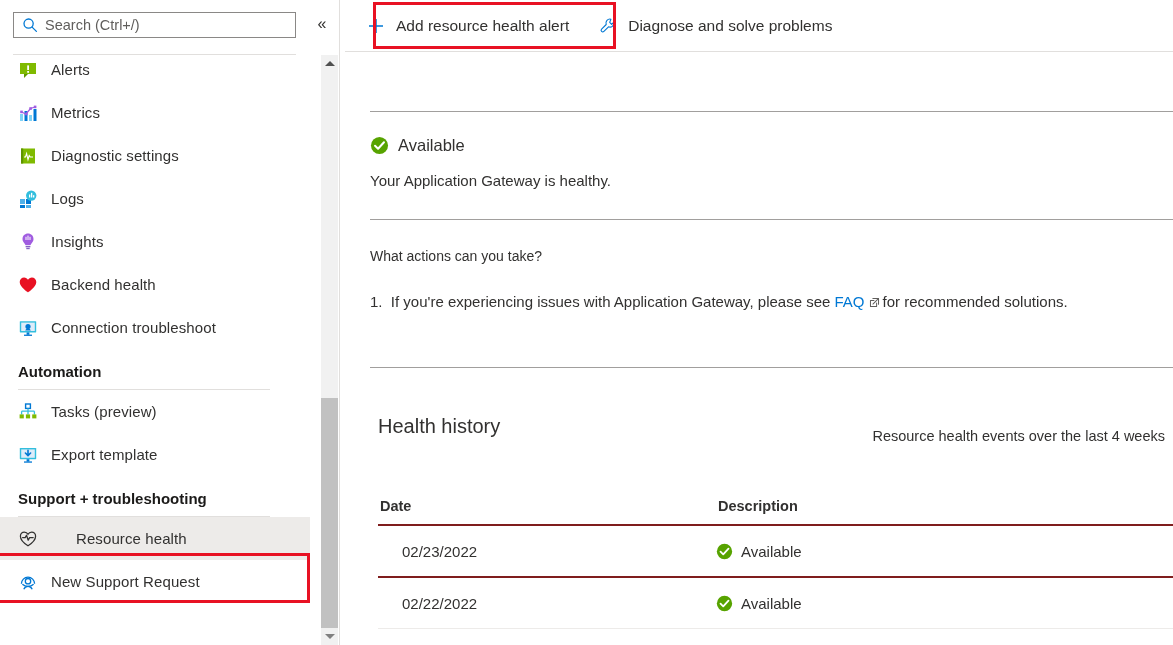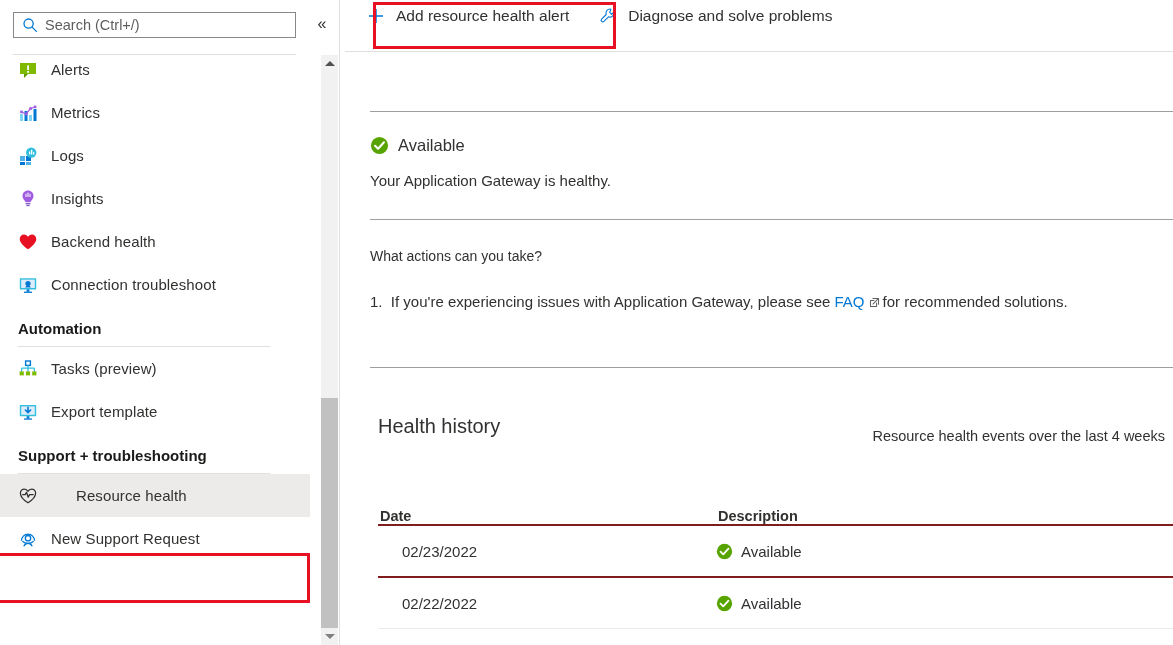--- a/index.html
+++ b/index.html
@@ -195,20 +195,21 @@
     width: 828px;
     height: 645px;
     background: #ffffff;
   }
   .cmdbar {
     position: absolute;
     left: 0; top: 0;
     height: 51px;
     width: 828px;
     display: flex;
+    align-items: center;
     padding-left: 22px;
     box-sizing: border-box;
   }
   .cmd-btn {
     display: flex;
     align-items: center;
     height: 32px;
     cursor: pointer;
     white-space: nowrap;
   }
@@ -317,21 +318,21 @@
   }
   .hh-table {
     position: absolute;
     left: 33px;
     top: 488px;
     width: 795px;
   }
   .hh-head {
     display: flex;
     height: 36px;
-    align-items: flex-end;
+    align-items: center;
   }
   .hh-head .col-date {
     width: 338px;
     font-size: 14.5px;
     font-weight: bold;
     color: #323130;
     padding-left: 2px;
   }
   .hh-head .col-desc {
     font-size: 14.5px;
@@ -429,20 +430,28 @@
           <rect x="15.5" y="6" width="3" height="12" fill="#0078d4"></rect>
           <polyline points="3.5,9 8,11 12.5,5.5 17,4" fill="none" stroke="#a05ce0" stroke-width="1.3"></polyline>
           <rect x="2.2" y="7.6" width="2.6" height="2.6" fill="#a05ce0"></rect>
           <rect x="6.9" y="9.7" width="2.6" height="2.6" fill="#a05ce0"></rect>
           <rect x="11.3" y="4.2" width="2.6" height="2.6" fill="#a05ce0"></rect>
           <rect x="15.8" y="2.6" width="2.6" height="2.6" fill="#a05ce0"></rect>
         </svg>
         <span class="nav-label">Metrics</span>
       </div>
 
+      <div class="nav-item">
+        <svg class="ic" viewBox="0 0 20 20">
+          <rect x="3" y="2.5" width="14" height="15" fill="#7fba00"></rect>
+          <rect x="3" y="2.5" width="2.2" height="15" fill="#5e9400"></rect>
+          <polyline points="6,11 7.5,11 8.6,7.5 10,13.5 11.2,9.5 12.2,11 15,11" fill="none" stroke="#ffffff" stroke-width="1.1"></polyline>
+        </svg>
+        <span class="nav-label">Diagnostic settings</span>
+      </div>
 
       <div class="nav-item">
         <svg class="ic" viewBox="0 0 20 20">
           <rect x="2" y="10" width="5" height="5" fill="#50b0e8"></rect>
           <rect x="8" y="10" width="5" height="5" fill="#0078d4"></rect>
           <rect x="2" y="16" width="5" height="3" fill="#0078d4"></rect>
           <rect x="8" y="16" width="5" height="3" fill="#50b0e8"></rect>
           <circle cx="13.2" cy="6.6" r="5.2" fill="#32bedd"></circle>
           <rect x="11" y="5.5" width="1.3" height="3" fill="#ffffff"></rect>
           <rect x="13" y="3.8" width="1.3" height="4.7" fill="#ffffff"></rect>

